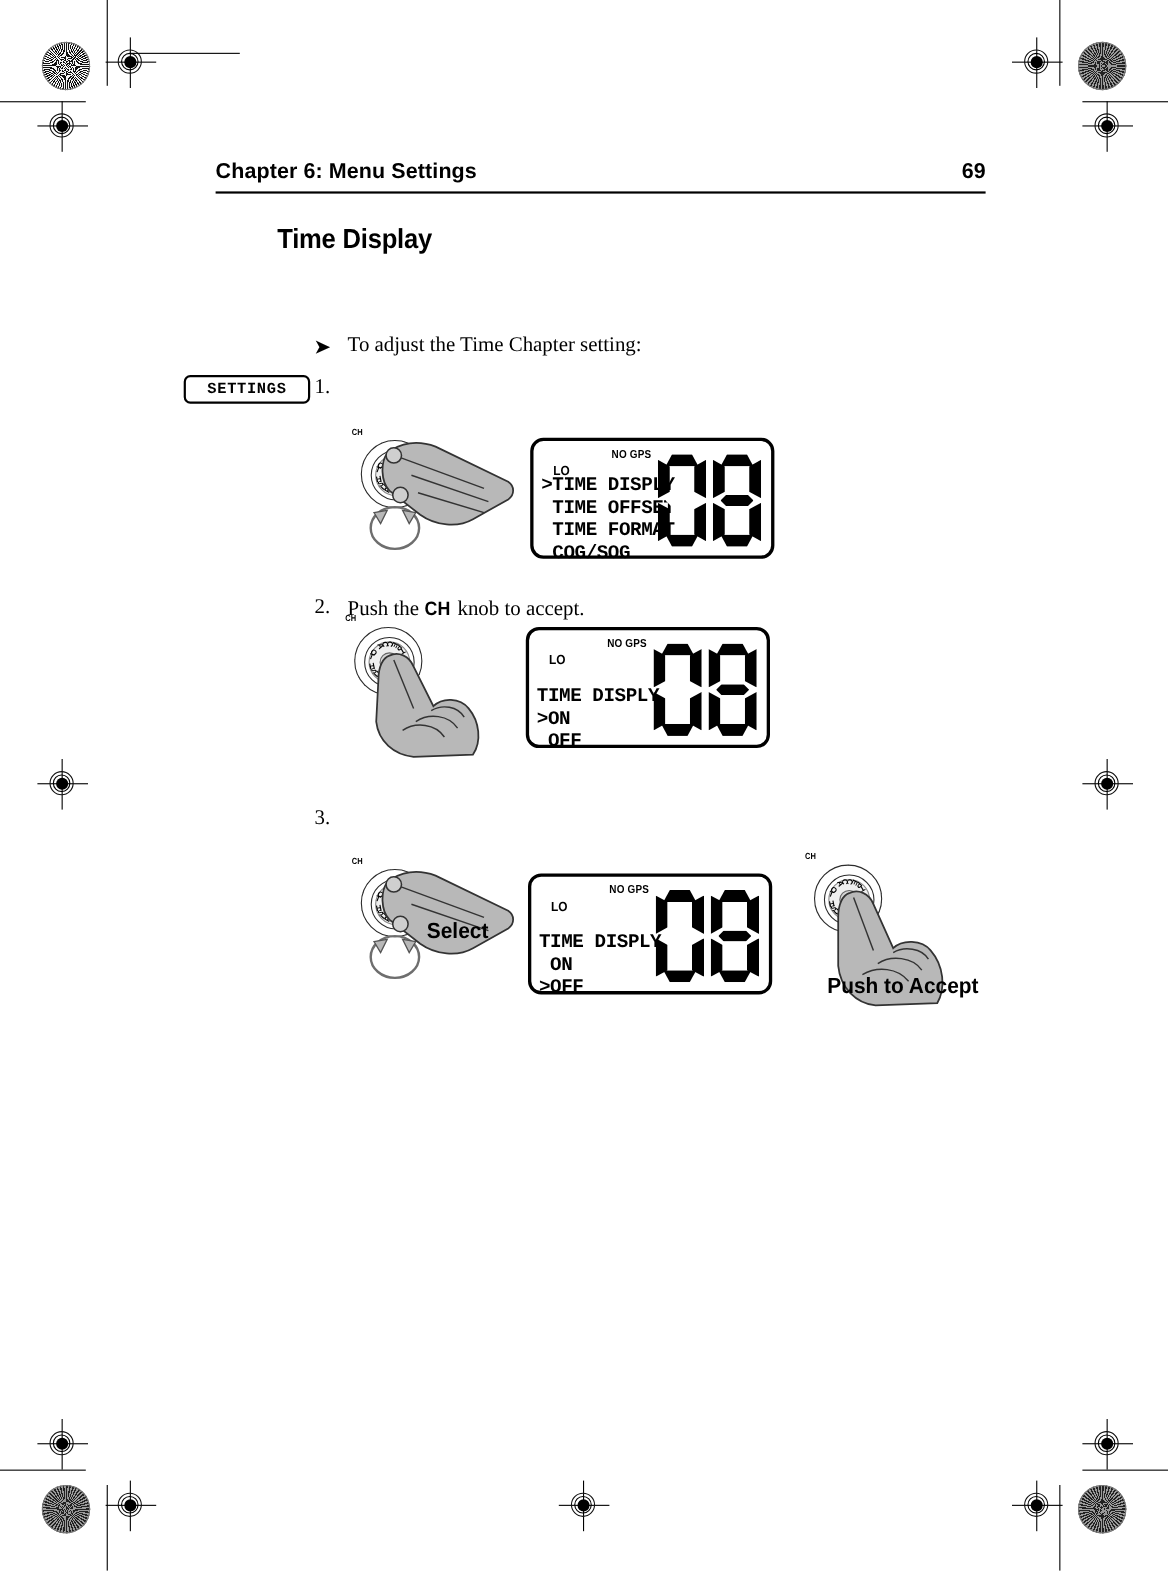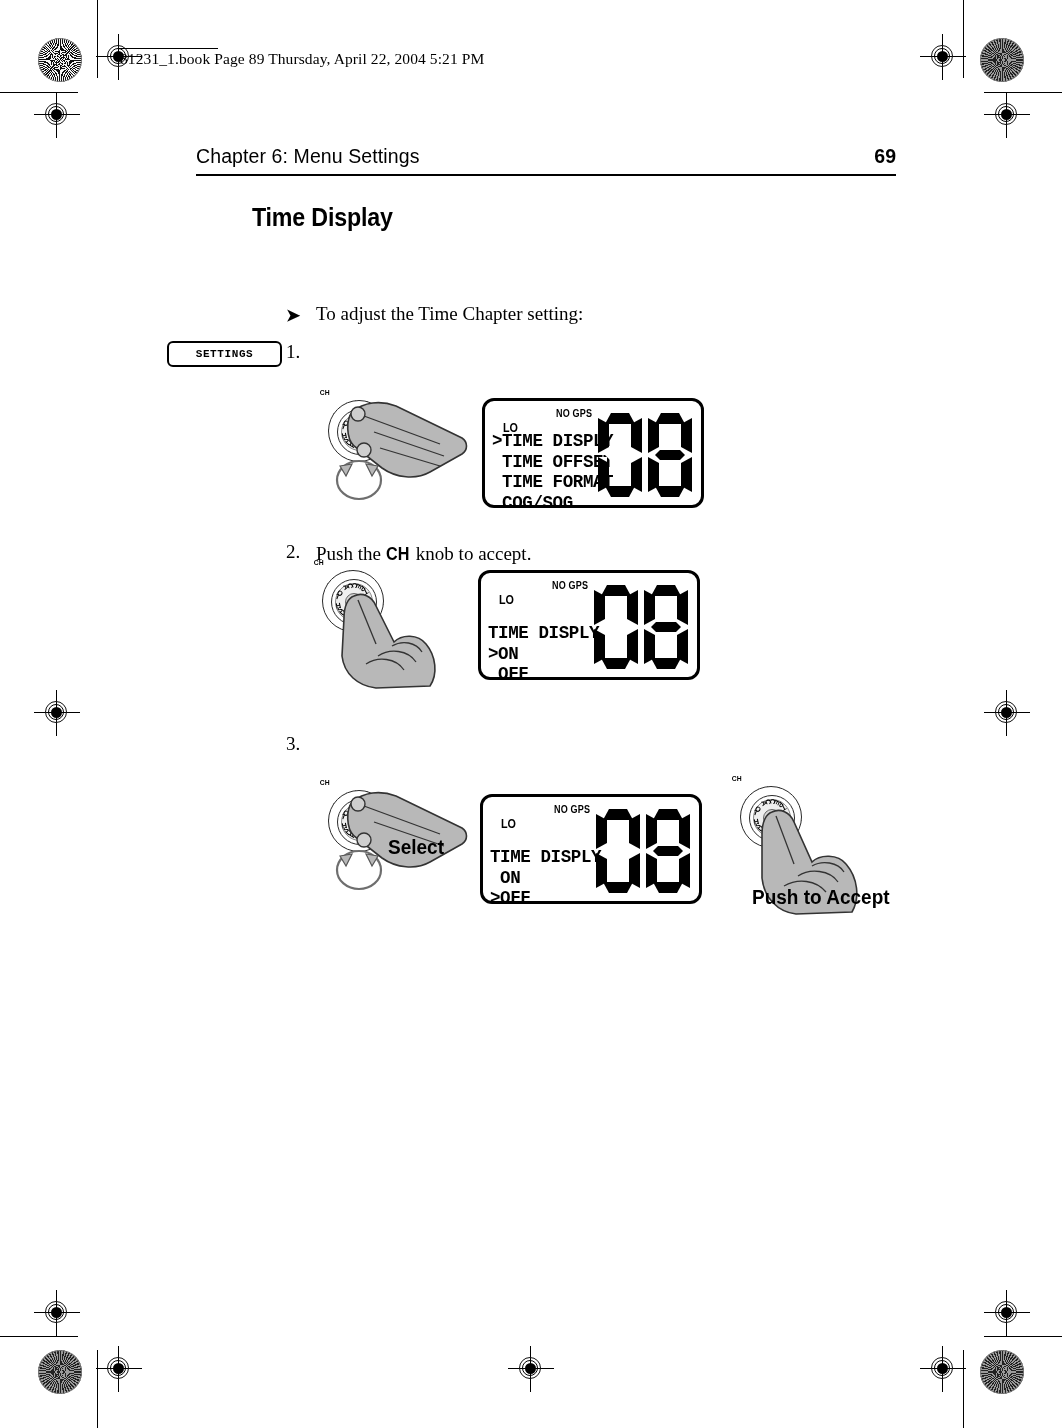--- a/index.html
+++ b/index.html
@@ -26,21 +26,21 @@
   .rule{position:absolute;background:#000;}
 
   
   .page{position:absolute;left:0;top:0;width:1062px;height:1428px;}
 
   .filestamp{position:absolute;left:120px;top:50px;font-size:15.5px;
       font-family:"Liberation Serif",serif;letter-spacing:.1px;white-space:nowrap;}
   .filestamp-rule{position:absolute;left:118px;top:48px;width:100px;height:1.4px;background:#000;}
 
   .hdr{position:absolute;left:196px;top:145px;width:700px;}
-  .hdr .t{font-family:"Liberation Sans",sans-serif;font-size:19.5px;font-weight:400;
+  .hdr .t{font-family:"Liberation Sans",sans-serif;font-size:19.5px;font-weight:700;
       transform:scaleX(.92);transform-origin:left center;letter-spacing:.1px;}
   .hdr .pg{position:absolute;right:0;top:0;font-family:"Liberation Sans",sans-serif;
       font-size:19.5px;font-weight:600;}
   .hdr-rule{position:absolute;left:196px;top:174px;width:700px;height:2.2px;background:#000;}
 
   .h1{position:absolute;left:252px;top:203px;font-family:"Liberation Sans",sans-serif;
       font-size:25px;font-weight:bold;letter-spacing:-.2px;transform:scaleX(.93);
       transform-origin:left center;}
 
   .para{position:absolute;font-size:19px;line-height:25.5px;}
@@ -53,21 +53,21 @@
   .bullet{position:absolute;left:286px;top:303px;width:610px;font-size:19px;}
   .bullet .arw{position:absolute;left:0;top:2px;font-size:17px;font-weight:bold;}
   .bullet .tx{display:block;margin-left:30px;}
 
   .stepnum{position:absolute;font-size:19px;}
   .steptx{position:absolute;font-size:19px;line-height:25.5px;}
 
   .settings-tag{position:absolute;left:167px;top:341px;width:115px;height:26px;
       border:2.6px solid #000;border-radius:6px;box-sizing:border-box;
       display:flex;align-items:center;justify-content:center;}
-  .settings-tag span{font-family:"Liberation Mono",monospace;font-size:11px;
+  .settings-tag span{font-family:"Liberation Mono",monospace;font-size:14px;
       font-weight:bold;letter-spacing:.6px;}
 
   
   .lcd{position:absolute;border:3px solid #000;border-radius:12px;background:#fff;
       box-sizing:border-box;}
   .lcd .nogps{position:absolute;font-family:"Liberation Sans",sans-serif;font-weight:bold;
       font-size:10.5px;transform:scaleX(.86);transform-origin:center;letter-spacing:.2px;}
   .lcd .lo{position:absolute;font-family:"Liberation Sans",sans-serif;font-weight:bold;
       font-size:12px;transform:scaleX(.9);transform-origin:left center;}
   .lcd .menu{position:absolute;font-family:"Liberation Mono",monospace;font-weight:bold;
@@ -213,21 +213,20 @@
   </div>
   <div class="mark crosshair" style="left:508px;top:1346px;">
     <div class="hl"></div>
       <div class="vl"></div>
       <div class="ring"></div>
       <div class="ring2"></div>
       <div class="dot"></div>
   </div>
 
   <div class="filestamp-rule"></div>
-  <div class="filestamp">81231_1.book  Page 89  Thursday, April 22, 2004  5:21 PM</div>
 
   <div class="hdr">
     <span class="t">Chapter 6: Menu Settings</span>
     <span class="pg">69</span>
   </div>
   <div class="hdr-rule"></div>
 
   <div class="h1">Time Display</div>
 
 

